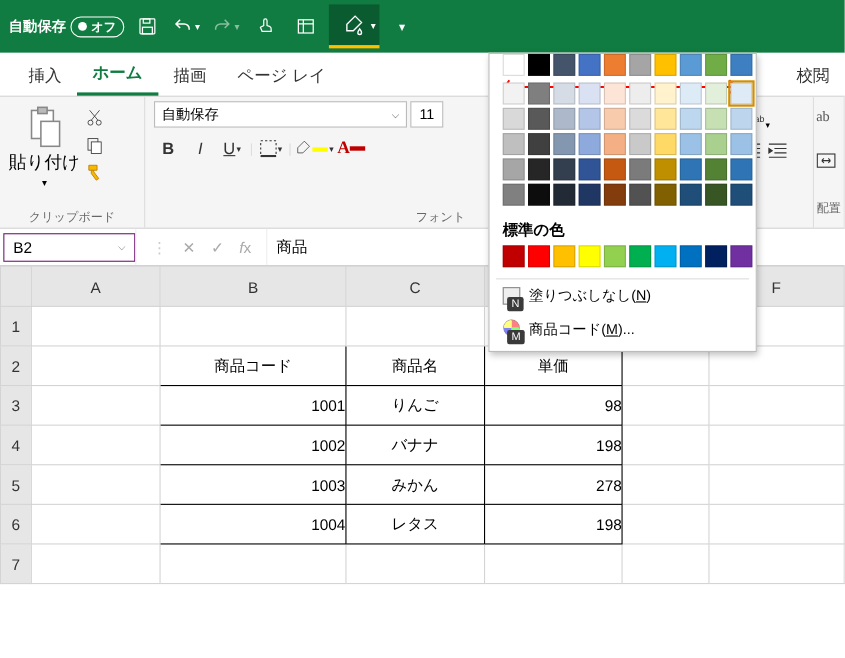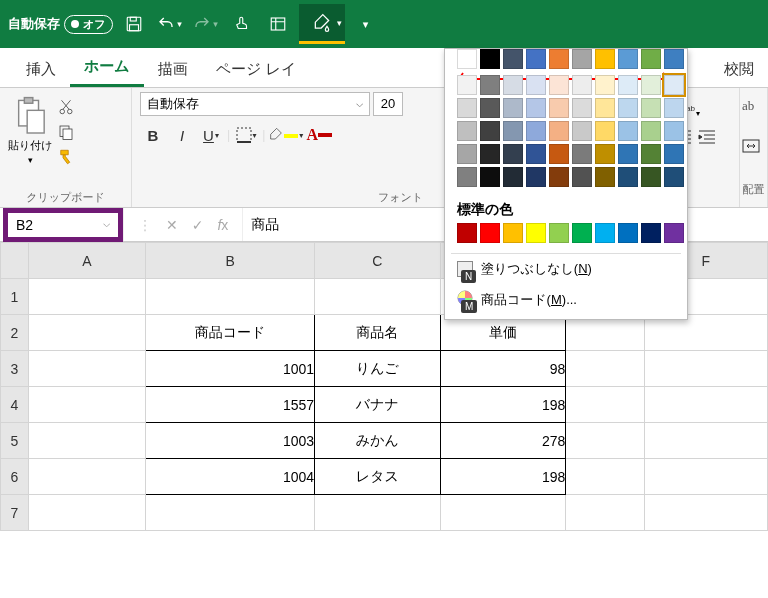--- a/index.html
+++ b/index.html
@@ -32,21 +32,21 @@
   .fontrow { display: flex; gap: 3px; align-items: center; margin-bottom: 6px; }
   .fontname { width: 230px; height: 24px; border: 1px solid #bbb; background: #fff; font-size: 13px; padding: 2px 6px; display: flex; justify-content: space-between; align-items: center; }
   .fontsize { width: 30px; height: 24px; border: 1px solid #bbb; background: #fff; font-size: 13px; text-align: center; line-height: 22px; }
   .rbtn { min-width: 26px; height: 26px; display: inline-flex; align-items: center; justify-content: center; border: none; background: transparent; font-size: 15px; color: #333; }
   .rbtn .chev { font-size: 8px; margin-left: 1px; }
   .right-partial { width: 70px; padding: 10px 4px; }
   .right-partial2 { width: 28px; padding: 10px 2px; display:flex; flex-direction:column; justify-content:space-between; }
 
   
   .fbar { display: flex; align-items: center; height: 34px; border-bottom: 1px solid #ccc; background: #fff; }
-  .namebox { width: 120px; border: 5px solid #701a75; margin: 3px 0 3px 3px; padding: 4px 8px; font-size: 14px; display: flex; justify-content: space-between; align-items: center; }
+  .namebox { width: 120px; border: 1px solid #701a75; margin: 3px 0 3px 3px; padding: 4px 8px; font-size: 14px; display: flex; justify-content: space-between; align-items: center; }
   .fbar-icons { display: flex; align-items: center; gap: 14px; padding: 0 14px; color: #aaa; font-size: 14px; border-left: 1px solid #eee; height: 100%; }
   .fbar-content { flex: 1; padding: 4px 8px; font-size: 14px; border-left: 1px solid #eee; height: 100%; display: flex; align-items: center; }
 
   
   .grid { position: relative; }
   table.sheet { border-collapse: collapse; table-layout: fixed; }
   table.sheet th, table.sheet td { border: 1px solid #d4d4d4; font-size: 14px; height: 36px; }
   table.sheet th { background: #e6e6e6; font-weight: normal; color: #333; }
   table.sheet .rowhead { width: 28px; text-align: center; }
   table.sheet .colhead { text-align: center; }
@@ -133,21 +133,21 @@
 
 <div class="ribbon">
   <div class="group clipboard-group">
     <div class="group-controls">
       <div class="paste-big">
         <svg width="34" height="40" viewBox="0 0 24 28">
             <rect x="4" y="3" width="14" height="18" fill="#fff" stroke="#888"></rect>
             <rect x="8" y="1" width="6" height="4" fill="#bbb" stroke="#888"></rect>
             <rect x="10" y="10" width="12" height="16" fill="#fff" stroke="#888"></rect>
           </svg>
-        <span style="font-size:11px">貼り付け</span>
+        <span style="font-size:16px">貼り付け</span>
         <span style="font-size:9px">▾</span>
       </div>
       <div class="clip-mini">
         <span><svg width="18" height="18" viewBox="0 0 24 24">
               <circle cx="7" cy="18" r="3" fill="none" stroke="#333"></circle>
               <circle cx="17" cy="18" r="3" fill="none" stroke="#333"></circle>
               <path d="M8 15L18 3M16 15L6 3" stroke="#333"></path>
             </svg></span>
         <span><svg width="18" height="18" viewBox="0 0 24 24">
               <rect x="4" y="4" width="12" height="14" fill="none" stroke="#333"></rect>
@@ -161,21 +161,21 @@
     <div class="group-label">クリップボード</div>
   </div>
 
   <div class="group font-group">
     <div>
       <div class="fontrow">
         <div class="fontname">
           <span>自動保存</span>
             <span style="font-size:9px;color:#666">⌵</span>
         </div>
-        <div class="fontsize">20</div>
+        <div class="fontsize">11</div>
       </div>
       <div class="fontrow">
         <button class="rbtn">
             <b>B</b>
           </button>
         <button class="rbtn">
             <i>I</i>
           </button>
         <button class="rbtn">
             <u>U</u>
@@ -283,21 +283,21 @@
           <td></td>
     <td class="datacell numcell">1001</td>
     <td class="datacell txtcell">りんご</td>
     <td class="datacell numcell">98</td>
     <td></td>
           <td></td>
         </tr>
   <tr>
           <th class="rowhead">4</th>
           <td></td>
-    <td class="datacell numcell">1557</td>
+    <td class="datacell numcell">1002</td>
     <td class="datacell txtcell">バナナ</td>
     <td class="datacell numcell">198</td>
     <td></td>
           <td></td>
         </tr>
   <tr>
           <th class="rowhead">5</th>
           <td></td>
     <td class="datacell numcell">1003</td>
     <td class="datacell txtcell">みかん</td>

